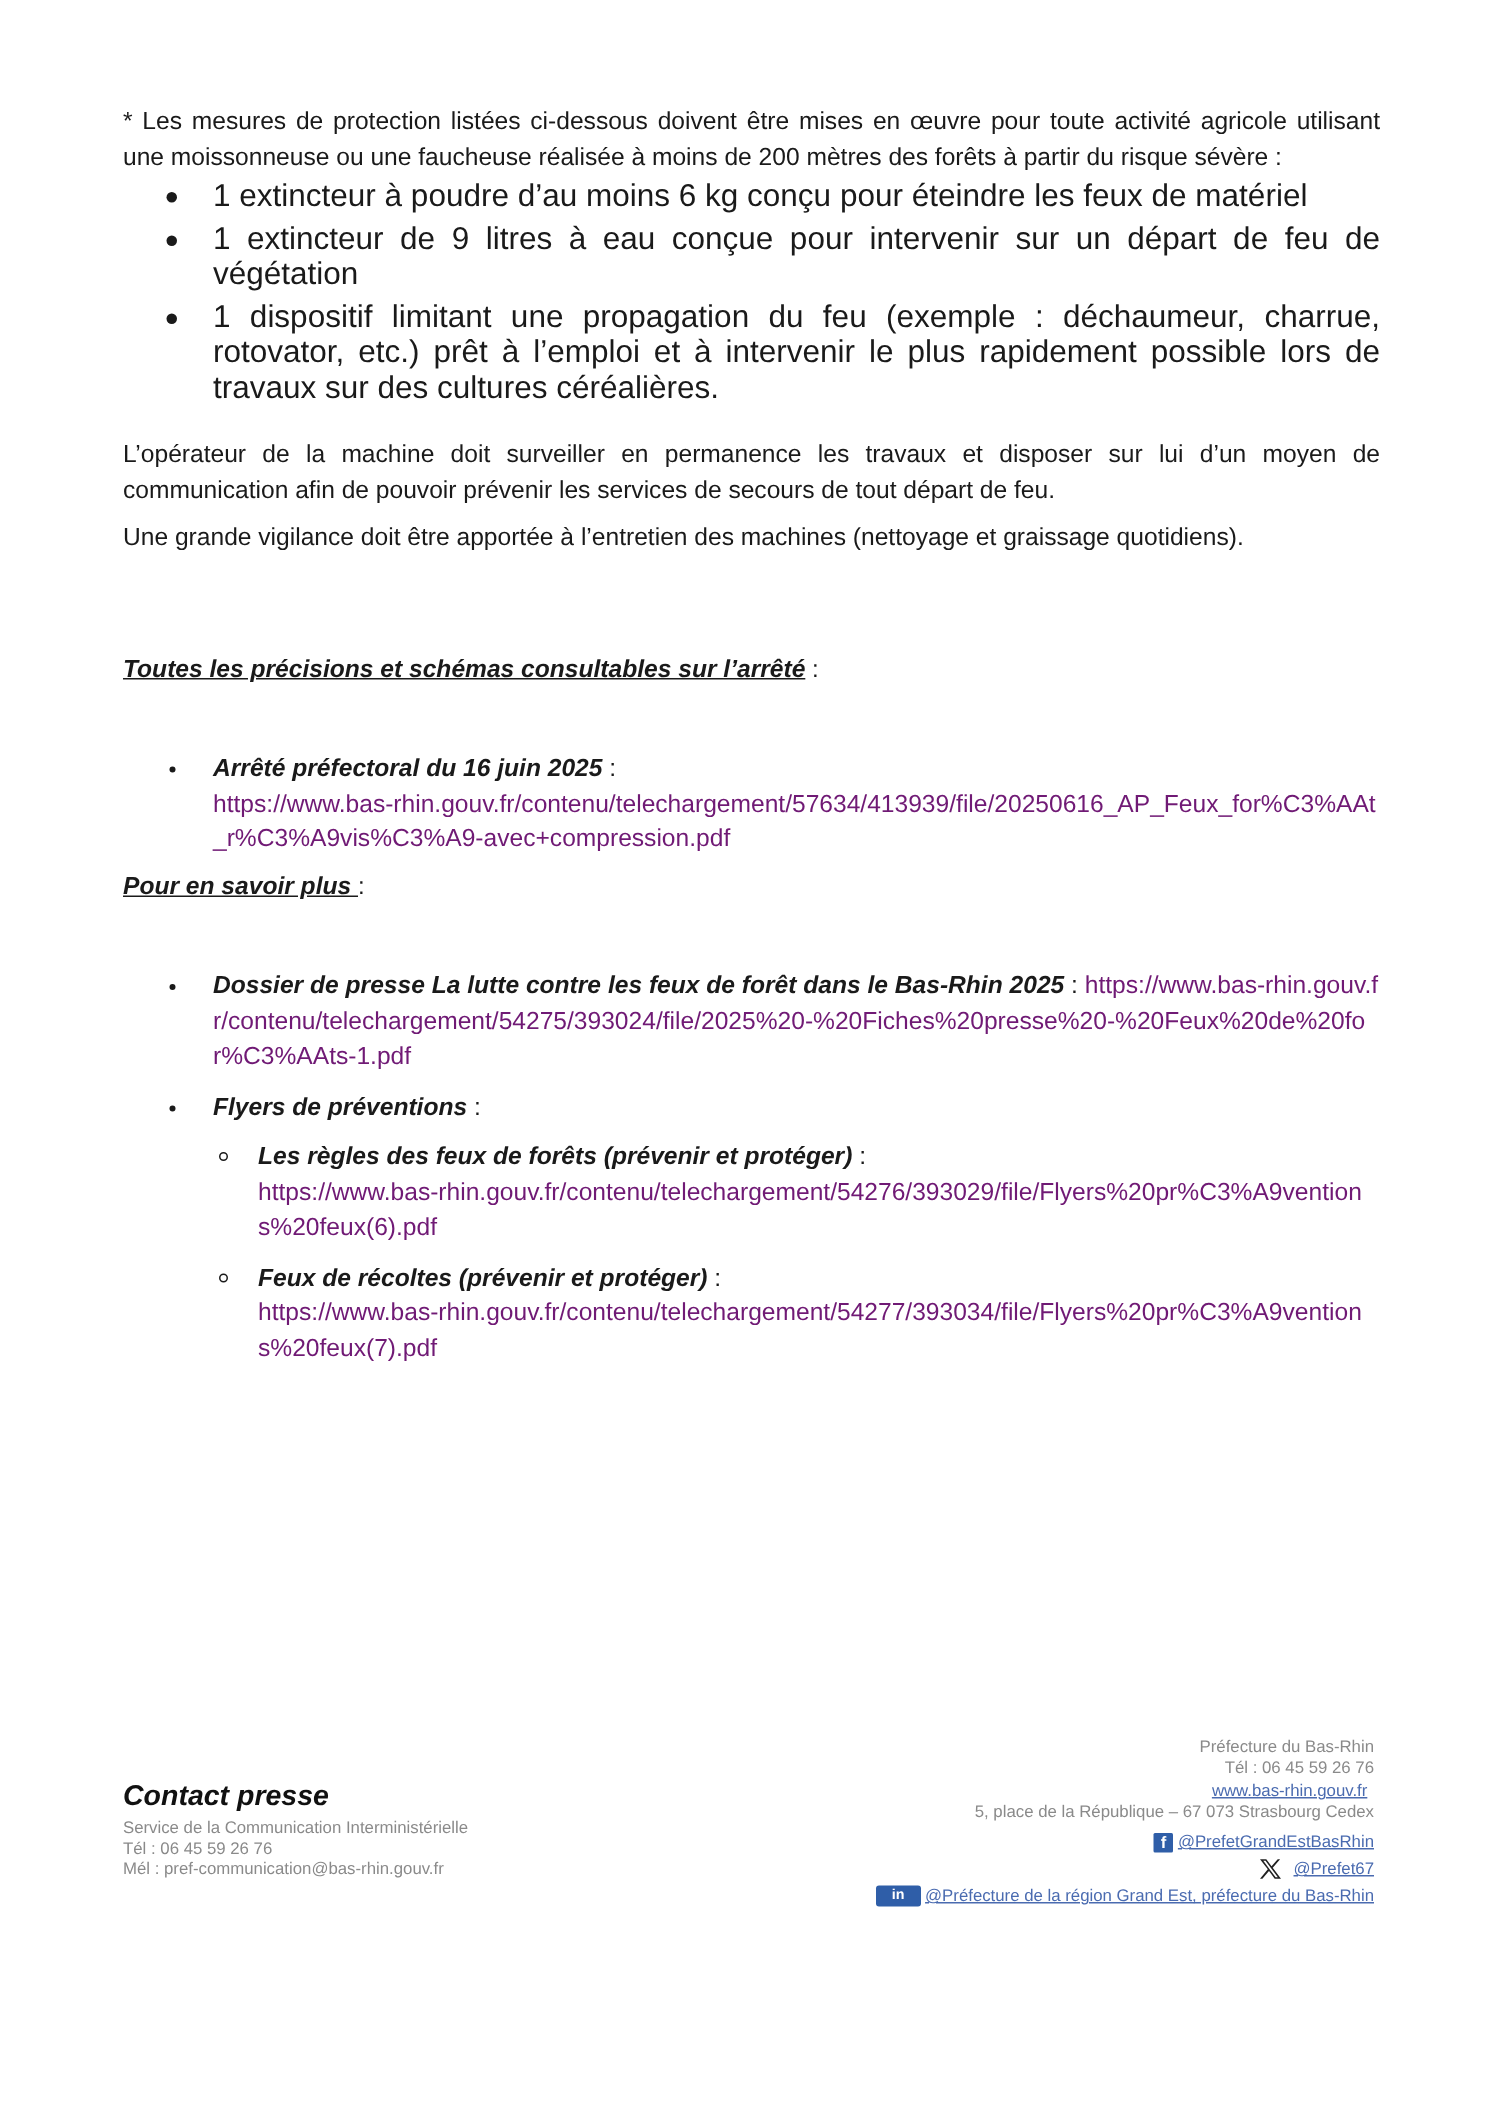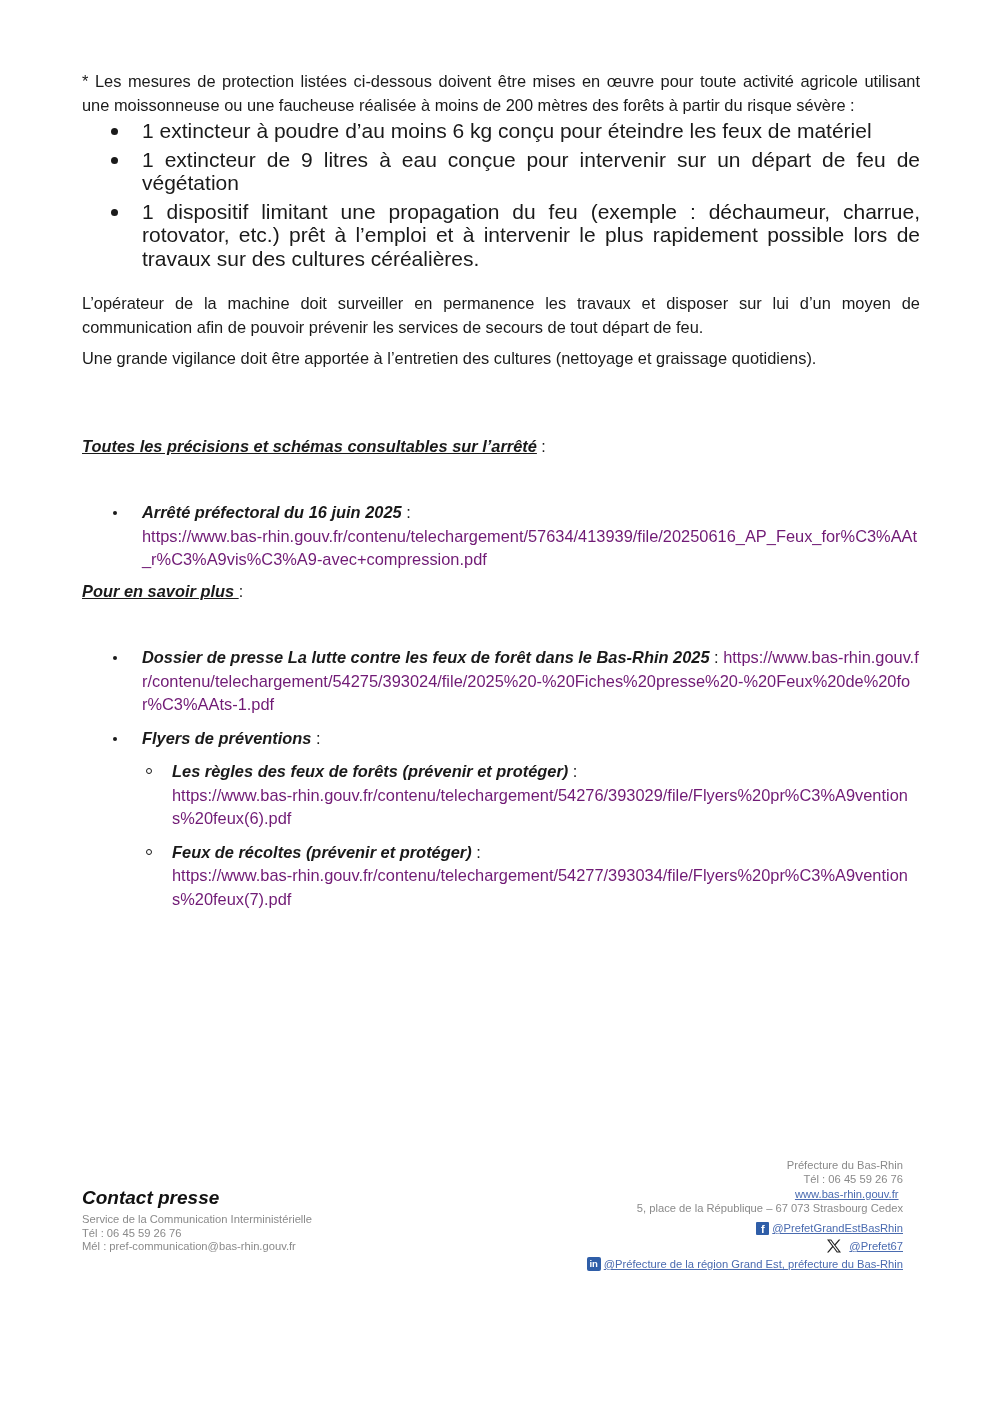--- a/index.html
+++ b/index.html
@@ -18,42 +18,42 @@
   .refs > li { position: relative; padding-left: 60px; font-size: 16.4px; line-height: 23.5px; margin-bottom: 10px; }
   .refs > li .sdot { position: absolute; left: 31px; top: 10px; width: 4px; height: 4px; border-radius: 50%; background: #1a1a1a; }
   .bi { font-style: italic; font-weight: bold; }
   a.link { color: #701a75; word-break: break-all; }
   .sub { margin: 10px 0 0 0; padding: 0; list-style: none; }
   .sub li { position: relative; padding-left: 30px; font-size: 16.4px; line-height: 23.5px; margin-bottom: 10px; }
   .sub li .circ { position: absolute; left: 4px; top: 8px; width: 4px; height: 4px; border-radius: 50%; border: 1px solid #1a1a1a; }
   .footer-left { position: absolute; left: 82px; top: 1187px; }
   .contact-title { font-size: 19px; font-weight: bold; font-style: italic; color: #111; margin-bottom: 4px; }
   .small-grey { font-size: 11.2px; line-height: 13.5px; color: #8a8a8a; }
-  .footer-right { position: absolute; right: 97px; top: 1159px; text-align: right; }
+  .footer-right { position: absolute; right: 84px; top: 1159px; text-align: right; }
   .footer-right .small-grey { line-height: 13.5px; }
   .footer-right a.flink { color: #4a6bb0; text-decoration: underline; font-size: 11.2px; }
   .social { font-size: 11.2px; line-height: 18px; display: flex; justify-content: flex-end; align-items: center; gap: 3px; }
   .icon-fb { display: inline-block; width: 13px; height: 13px; background: #2f5ea8; border-radius: 1px; color: #fff; font-weight: bold; font-size: 11px; line-height: 14px; text-align: center; font-family: "Liberation Sans", sans-serif; }
   .icon-x { display: inline-block; width: 16px; height: 14px; margin-right: 4px; }
-  .icon-in { display: inline-block; width: 14px; height: 14px; background: #2f5ea8; border-radius: 2px; color: #fff; font-weight: bold; font-size: 9.5px; line-height: 14px; text-align: center; font-family: "Liberation Sans", sans-serif; }
+  .icon-in { display: inline-block; width: 30px; height: 14px; background: #2f5ea8; border-radius: 2px; color: #fff; font-weight: bold; font-size: 9.5px; line-height: 14px; text-align: center; font-family: "Liberation Sans", sans-serif; }
 </style>
 </head>
 <body>
 
 <div class="page">
   <p class="intro">* Les mesures de protection listées ci-dessous doivent être mises en œuvre pour toute activité agricole utilisant une moissonneuse ou une faucheuse réalisée à moins de 200 mètres des forêts à partir du risque sévère :</p>
 
   <ul class="bullets">
     <li><span class="dot"></span><span>1 extincteur à poudre d’au moins 6 kg conçu pour éteindre les feux de matériel</span></li>
     <li><span class="dot"></span><span>1 extincteur de 9 litres à eau conçue pour intervenir sur un départ de feu de végétation</span></li>
     <li><span class="dot"></span><span>1 dispositif limitant une propagation du feu (exemple : déchaumeur, charrue, rotovator, etc.) prêt à l’emploi et à intervenir le plus rapidement possible lors de travaux sur des cultures céréalières.</span></li>
   </ul>
 
   <p class="para-gap">L’opérateur de la machine doit surveiller en permanence les travaux et disposer sur lui d’un moyen de communication afin de pouvoir prévenir les services de secours de tout départ de feu.</p>
-  <p class="para-gap2">Une grande vigilance doit être apportée à l’entretien des cultures (nettoyage et graissage quotidiens).</p>
+  <p class="para-gap2">Une grande vigilance doit être apportée à l’entretien des machines (nettoyage et graissage quotidiens).</p>
 
   <div style="margin-top:64px;">
     <span class="section-title">Toutes les précisions et schémas consultables sur l’arrêté</span><span class="colon"> :</span>
   </div>
 
   <ul class="refs" style="margin-top:43px;">
     <li>
       <span class="sdot"></span>
       <span class="bi">Arrêté préfectoral du 16 juin 2025</span><span> :</span><br>
       <a class="link">https://www.bas-rhin.gouv.fr/contenu/telechargement/57634/413939/file/20250616_AP_Feux_for%C3%AAt_r%C3%A9vis%C3%A9-avec+compression.pdf</a>

